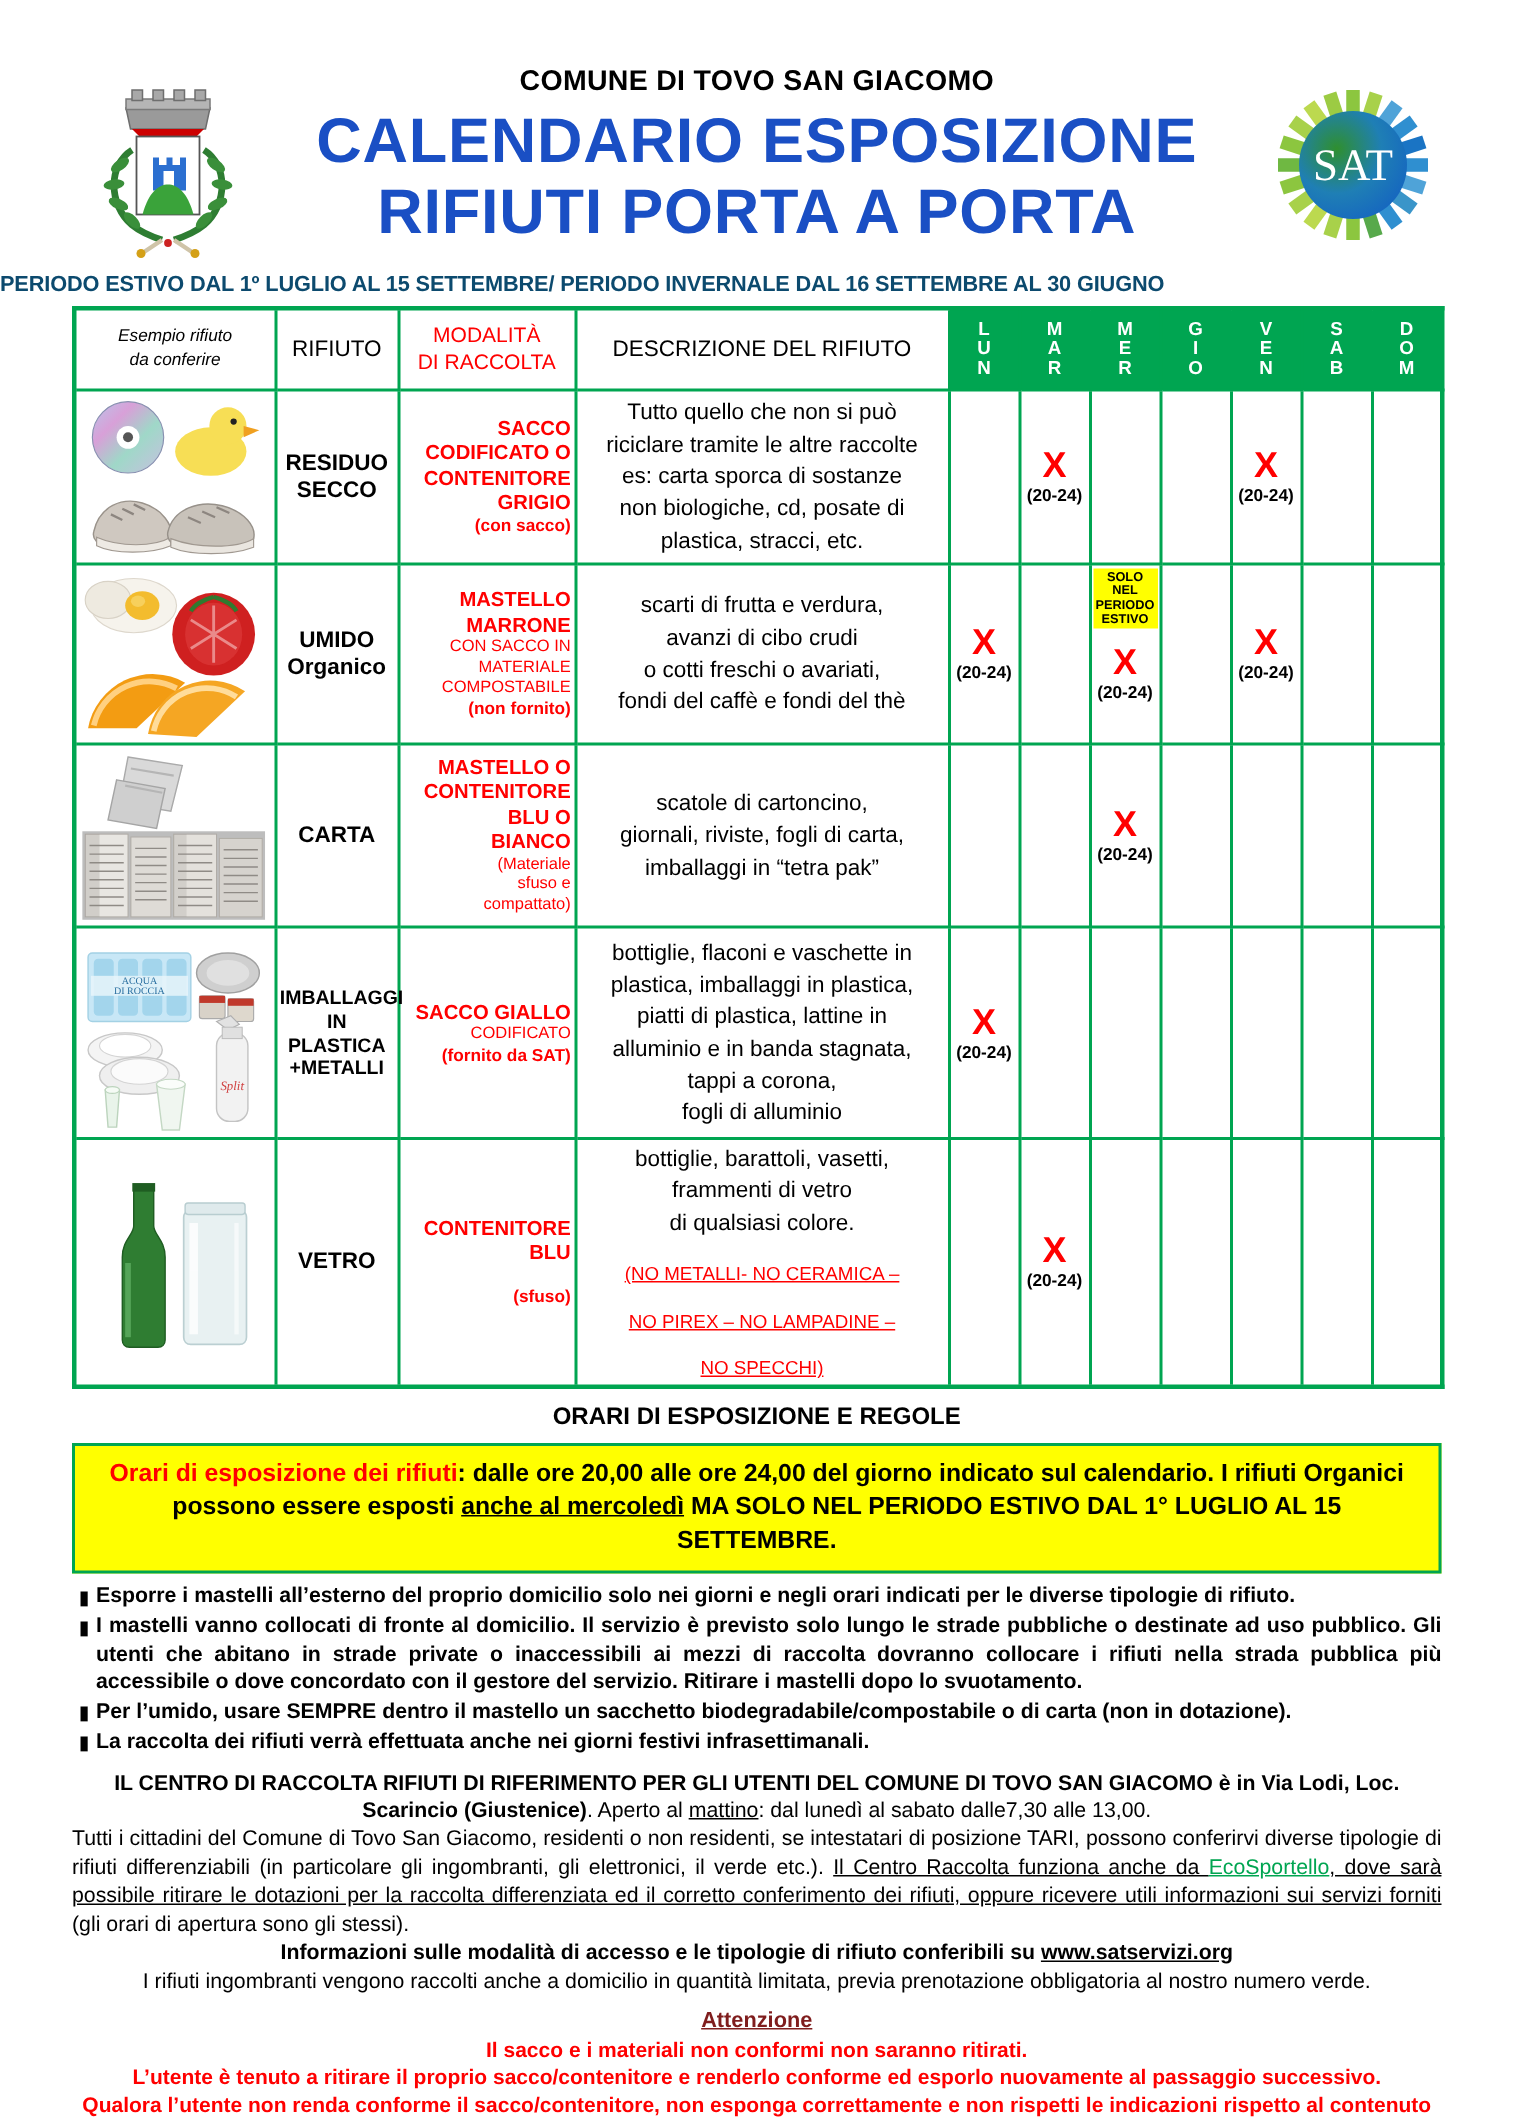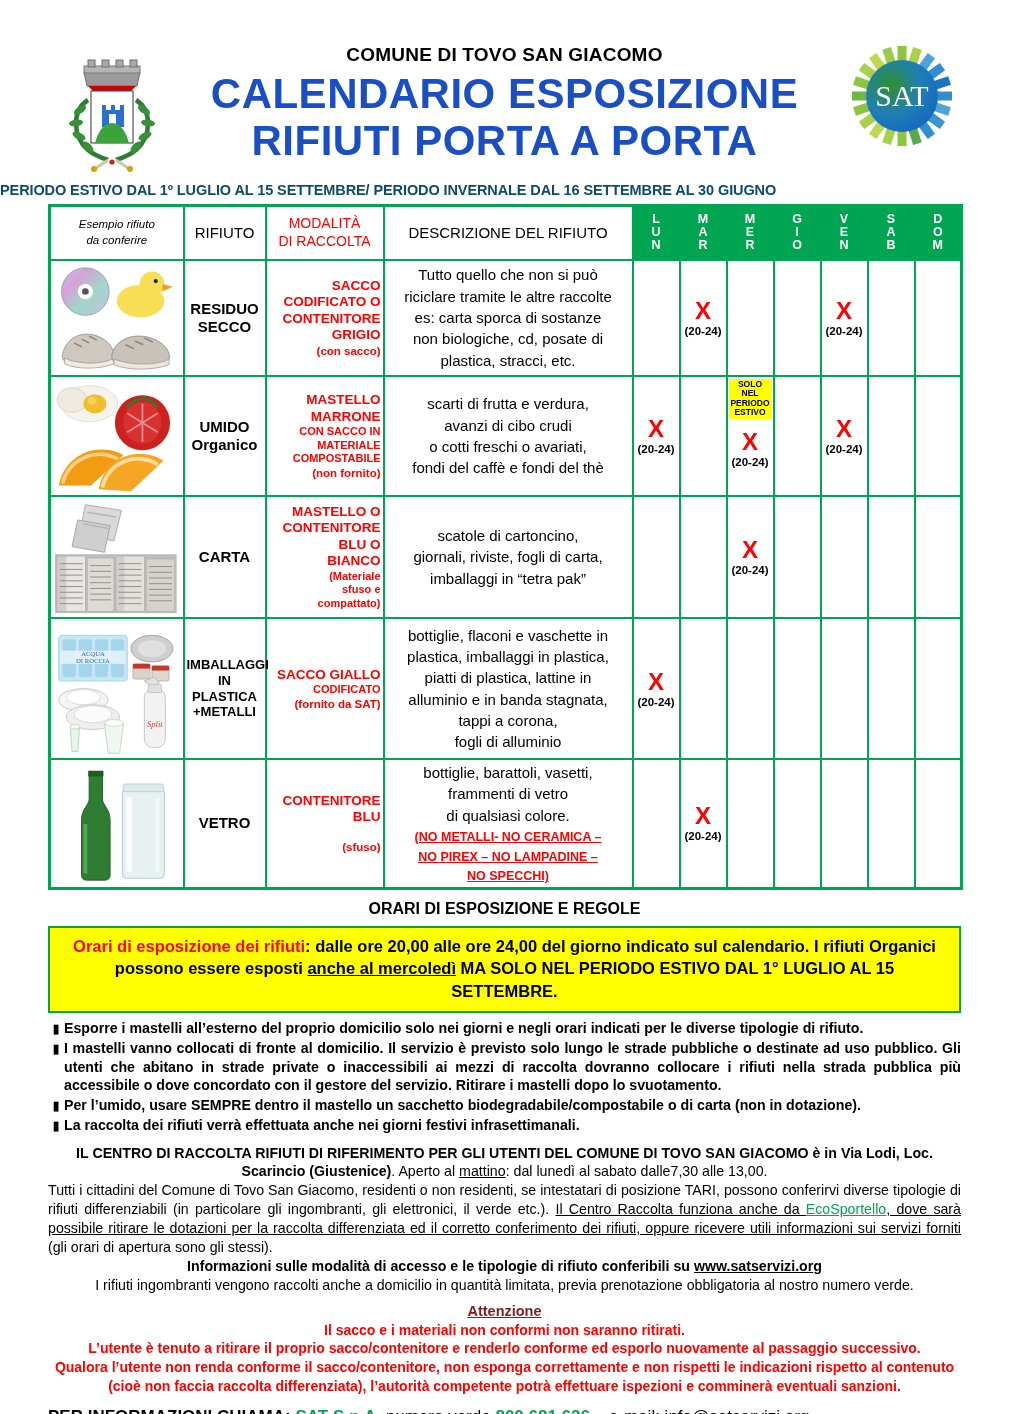--- a/index.html
+++ b/index.html
@@ -26,21 +26,21 @@
   .main-title {
     font-size: 42px; font-weight: bold; color: #1a4fc4;
     line-height: 1.12; letter-spacing: .5px;
   }
 
   
   .crest { position: absolute; left: 58px; top: 48px; width: 108px; height: 126px; }
   .crest svg { width: 100%; height: 100%; }
 
   
-  .sat-logo { position: absolute; right: 55px; top: 44px; width: 104px; height: 104px; }
+  .sat-logo { position: absolute; right: 55px; top: 58px; width: 104px; height: 104px; }
   .sat-logo svg { width: 100%; height: 100%; }
 
   
   .period-banner {
     text-align: left;
     font-size: 14.5px; font-weight: bold;
     color: #0c4a6e;
     letter-spacing: -.1px;
     padding: 4px 0 6px 0;
   }
@@ -95,30 +95,30 @@
 
   td.cell-type {
     text-align: center; font-weight: bold; color: #000; line-height: 1.2;
   }
   .type-main { font-size: 15px; }
   .type-sub  { font-size: 15px; }
   td.cell-type.small .type-main { font-size: 13px; }
 
   td.cell-mode { text-align: right; color: #ff0000; line-height: 1.22; }
   .mode-main { font-size: 13.5px; font-weight: bold; }
-  .mode-sub  { font-size: 11px; font-weight: bold; }
+  .mode-sub  { font-size: 11px; font-weight: normal; }
   .mode-note { font-size: 11.5px; font-weight: bold; }
 
   td.cell-desc {
     text-align: center; font-size: 15px; color: #000; line-height: 1.42;
     padding: 4px 6px;
   }
   .desc-warn {
-    display: block; color: #ff0000; font-size: 12.5px; font-weight: bold;
-    text-decoration: underline; line-height: 1.25; margin-top: 4px;
+    display: block; color: #ff0000; font-size: 12.5px; font-weight: normal;
+    text-decoration: underline; line-height: 1.25; margin-top: 16px;
   }
 
   td.cell-day { text-align: center; padding: 0; position: relative; }
   .mark {
     display: flex; flex-direction: column; align-items: center; justify-content: center;
     height: 100%;
   }
   .mark-x { color: #ff0000; font-size: 24px; font-weight: bold; line-height: 1; }
   .mark-time { font-size: 11.5px; font-weight: bold; color: #000; margin-top: 2px; }
   .summer-note {

